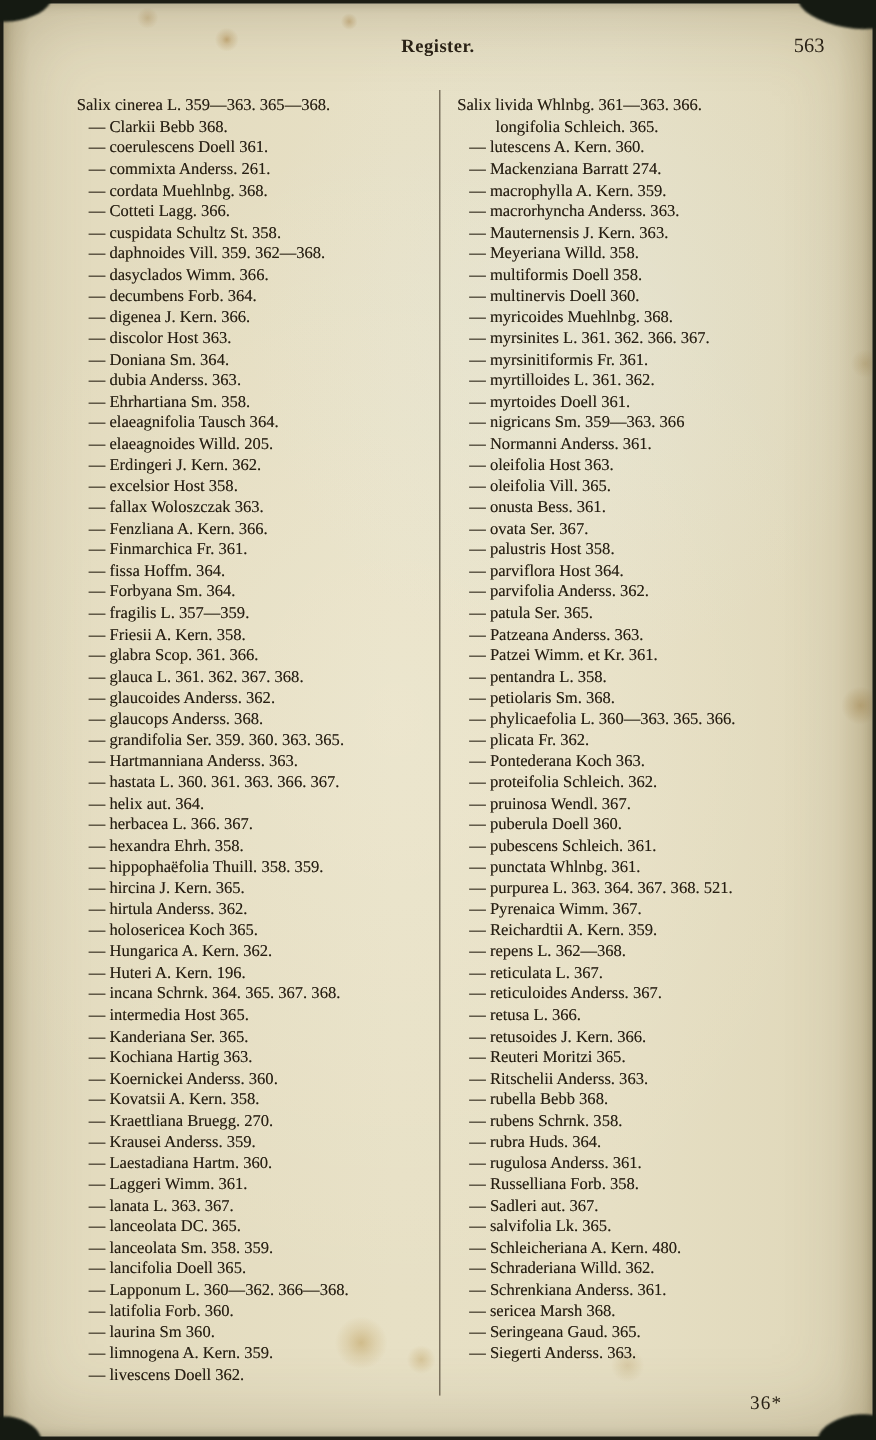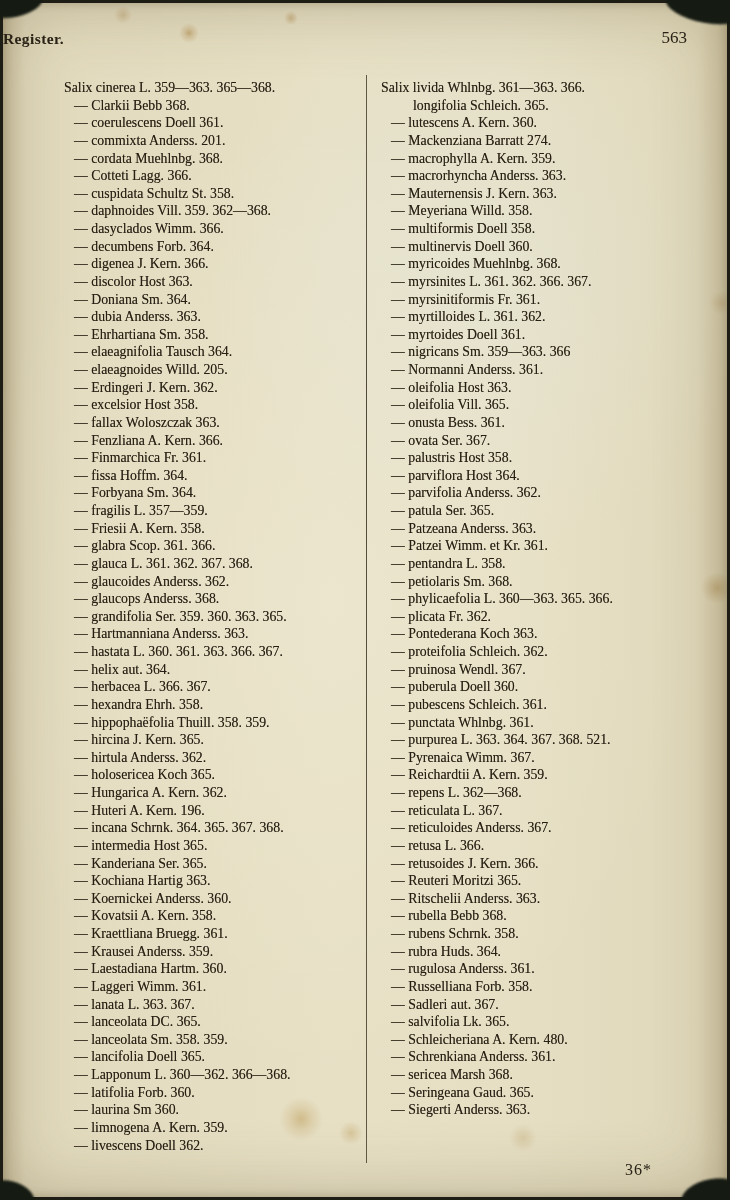--- a/index.html
+++ b/index.html
@@ -44,21 +44,21 @@
   .corner.bl { left: -20px; bottom: -16px; width: 52px; height: 32px; transform: rotate(14deg); }
   .corner.br { right: -18px; bottom: -18px; width: 64px; height: 36px; transform: rotate(-10deg); }
 
   .header-row {
     position: absolute;
     left: 0; top: 27px;
     width: 100%;
   }
   .header-title {
     display: block;
-    text-align: left;
+    text-align: center;
     font-size: 15.5px;
     font-weight: bold;
     letter-spacing: .4px;
     color: #2a2216;
   }
   .page-number {
     position: absolute;
     right: 40px; top: -2px;
     font-size: 17px;
     font-weight: normal;
@@ -114,21 +114,21 @@
     <span class="header-title">Register.</span>
     <span class="page-number">563</span>
   </div>
 
   <div class="divider"></div>
 
   <div class="col left">
       <div class="entry lead">Salix cinerea L. 359—363. 365—368.</div>
       <div class="entry sub">— Clarkii Bebb 368.</div>
       <div class="entry sub">— coerulescens Doell 361.</div>
-      <div class="entry sub">— commixta Anderss. 201.</div>
+      <div class="entry sub">— commixta Anderss. 261.</div>
       <div class="entry sub">— cordata Muehlnbg. 368.</div>
       <div class="entry sub">— Cotteti Lagg. 366.</div>
       <div class="entry sub">— cuspidata Schultz St. 358.</div>
       <div class="entry sub">— daphnoides Vill. 359. 362—368.</div>
       <div class="entry sub">— dasyclados Wimm. 366.</div>
       <div class="entry sub">— decumbens Forb. 364.</div>
       <div class="entry sub">— digenea J. Kern. 366.</div>
       <div class="entry sub">— discolor Host 363.</div>
       <div class="entry sub">— Doniana Sm. 364.</div>
       <div class="entry sub">— dubia Anderss. 363.</div>
@@ -159,21 +159,21 @@
       <div class="entry sub">— hirtula Anderss. 362.</div>
       <div class="entry sub">— holosericea Koch 365.</div>
       <div class="entry sub">— Hungarica A. Kern. 362.</div>
       <div class="entry sub">— Huteri A. Kern. 196.</div>
       <div class="entry sub">— incana Schrnk. 364. 365. 367. 368.</div>
       <div class="entry sub">— intermedia Host 365.</div>
       <div class="entry sub">— Kanderiana Ser. 365.</div>
       <div class="entry sub">— Kochiana Hartig 363.</div>
       <div class="entry sub">— Koernickei Anderss. 360.</div>
       <div class="entry sub">— Kovatsii A. Kern. 358.</div>
-      <div class="entry sub">— Kraettliana Bruegg. 361.</div>
+      <div class="entry sub">— Kraettliana Bruegg. 270.</div>
       <div class="entry sub">— Krausei Anderss. 359.</div>
       <div class="entry sub">— Laestadiana Hartm. 360.</div>
       <div class="entry sub">— Laggeri Wimm. 361.</div>
       <div class="entry sub">— lanata L. 363. 367.</div>
       <div class="entry sub">— lanceolata DC. 365.</div>
       <div class="entry sub">— lanceolata Sm. 358. 359.</div>
       <div class="entry sub">— lancifolia Doell 365.</div>
       <div class="entry sub">— Lapponum L. 360—362. 366—368.</div>
       <div class="entry sub">— latifolia Forb. 360.</div>
       <div class="entry sub">— laurina Sm 360.</div>
@@ -229,20 +229,21 @@
       <div class="entry sub">— Reuteri Moritzi 365.</div>
       <div class="entry sub">— Ritschelii Anderss. 363.</div>
       <div class="entry sub">— rubella Bebb 368.</div>
       <div class="entry sub">— rubens Schrnk. 358.</div>
       <div class="entry sub">— rubra Huds. 364.</div>
       <div class="entry sub">— rugulosa Anderss. 361.</div>
       <div class="entry sub">— Russelliana Forb. 358.</div>
       <div class="entry sub">— Sadleri aut. 367.</div>
       <div class="entry sub">— salvifolia Lk. 365.</div>
       <div class="entry sub">— Schleicheriana A. Kern. 480.</div>
+      <div class="entry sub">— Schraderiana Willd. 362.</div>
       <div class="entry sub">— Schrenkiana Anderss. 361.</div>
       <div class="entry sub">— sericea Marsh 368.</div>
       <div class="entry sub">— Seringeana Gaud. 365.</div>
       <div class="entry sub">— Siegerti Anderss. 363.</div>
     </div>
 
   <div class="signature">36*</div>
 
 </div>
 

